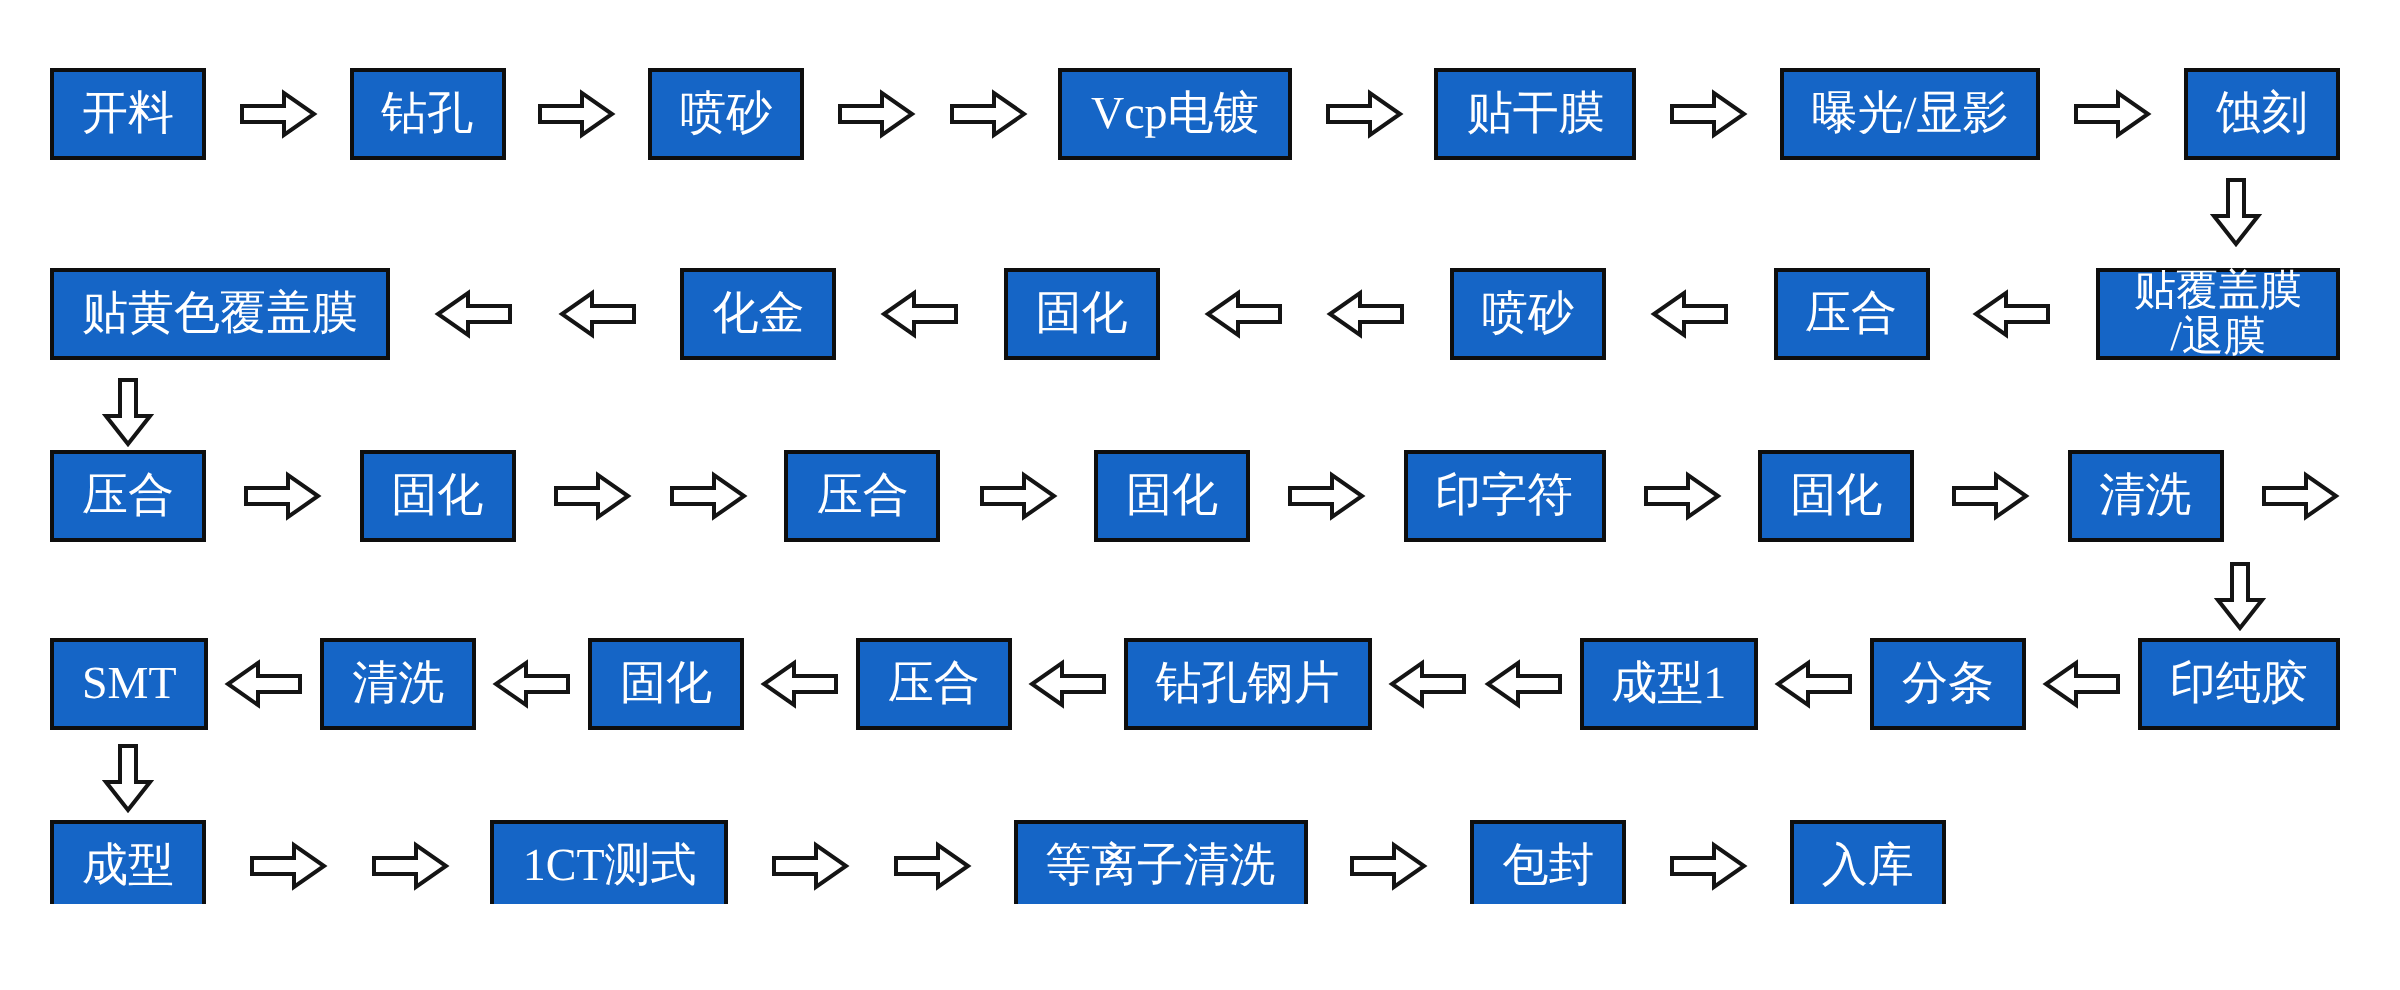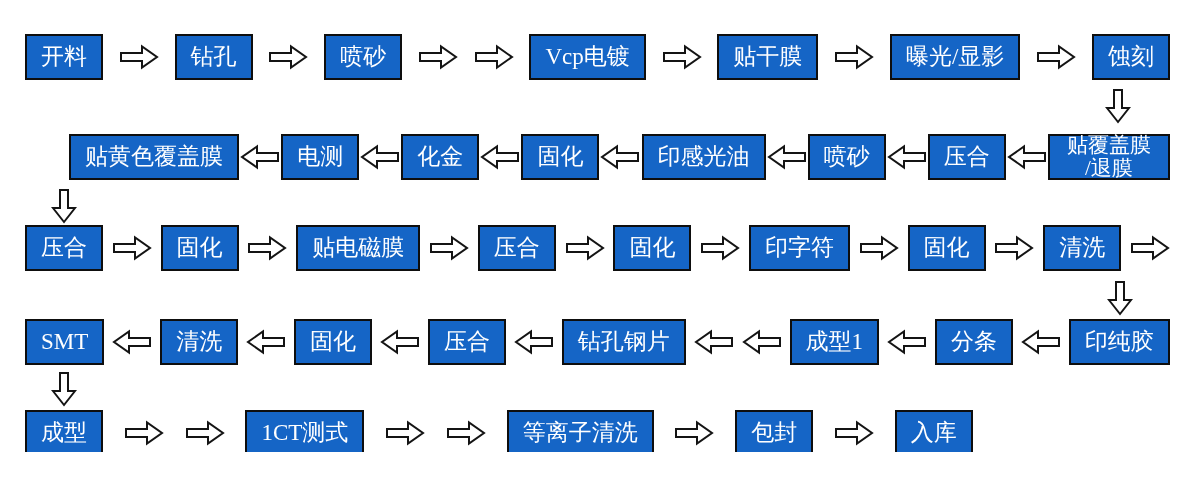--- a/index.html
+++ b/index.html
@@ -17,21 +17,21 @@
   }
   .row {
     display: flex;
     align-items: center;
     justify-content: space-between;
     height: 50px;
     padding: 0 30px 0 25px;
     box-sizing: border-box;
   }
   .row1 { margin-top: 32px; }
-  .row2 { margin-top: 50px; margin-left: 44px; }
+  .row2 { margin-top: 50px; }
   .row3 { margin-top: 41px; }
   .row4 { margin-top: 44px; }
   .row5 { margin-top: 41px; padding-right: 227px; }
   .box {
     background: var(--box-fill, #1565c6);
     border: 2px solid var(--box-border, #0e0e0e);
     color: var(--box-text, #ffffff);
     height: 46px;
     min-width: 78px;
     box-sizing: border-box;
@@ -116,39 +116,37 @@
       </span>
       <div class="box">蚀刻</div>
     </div>
     <div class="row row2">
       <div class="box">贴黄色覆盖膜</div>
       <span class="arrow">
         <svg width="40" height="26" viewBox="0 0 40 26">
           <path d="M38 9 H17 V2.5 L2 13 L17 23.5 V17 H38 Z"></path>
         </svg>
       </span>
-      <div class="box">电测</div>
       <span class="arrow">
         <svg width="40" height="26" viewBox="0 0 40 26">
           <path d="M38 9 H17 V2.5 L2 13 L17 23.5 V17 H38 Z"></path>
         </svg>
       </span>
       <div class="box">化金</div>
       <span class="arrow">
         <svg width="40" height="26" viewBox="0 0 40 26">
           <path d="M38 9 H17 V2.5 L2 13 L17 23.5 V17 H38 Z"></path>
         </svg>
       </span>
       <div class="box">固化</div>
       <span class="arrow">
         <svg width="40" height="26" viewBox="0 0 40 26">
           <path d="M38 9 H17 V2.5 L2 13 L17 23.5 V17 H38 Z"></path>
         </svg>
       </span>
-      <div class="box">印感光油</div>
       <span class="arrow">
         <svg width="40" height="26" viewBox="0 0 40 26">
           <path d="M38 9 H17 V2.5 L2 13 L17 23.5 V17 H38 Z"></path>
         </svg>
       </span>
       <div class="box">喷砂</div>
       <span class="arrow">
         <svg width="40" height="26" viewBox="0 0 40 26">
           <path d="M38 9 H17 V2.5 L2 13 L17 23.5 V17 H38 Z"></path>
         </svg>
@@ -168,21 +166,20 @@
         <svg width="40" height="26" viewBox="0 0 40 26">
           <path d="M2 9 H23 V2.5 L38 13 L23 23.5 V17 H2 Z"></path>
         </svg>
       </span>
       <div class="box">固化</div>
       <span class="arrow">
         <svg width="40" height="26" viewBox="0 0 40 26">
           <path d="M2 9 H23 V2.5 L38 13 L23 23.5 V17 H2 Z"></path>
         </svg>
       </span>
-      <div class="box">贴电磁膜</div>
       <span class="arrow">
         <svg width="40" height="26" viewBox="0 0 40 26">
           <path d="M2 9 H23 V2.5 L38 13 L23 23.5 V17 H2 Z"></path>
         </svg>
       </span>
       <div class="box">压合</div>
       <span class="arrow">
         <svg width="40" height="26" viewBox="0 0 40 26">
           <path d="M2 9 H23 V2.5 L38 13 L23 23.5 V17 H2 Z"></path>
         </svg>

